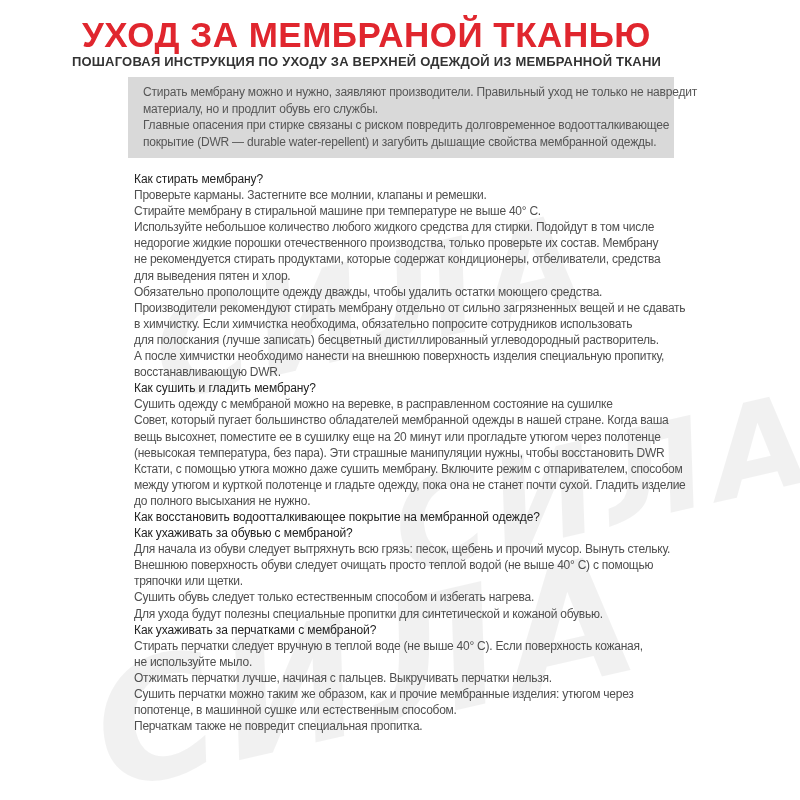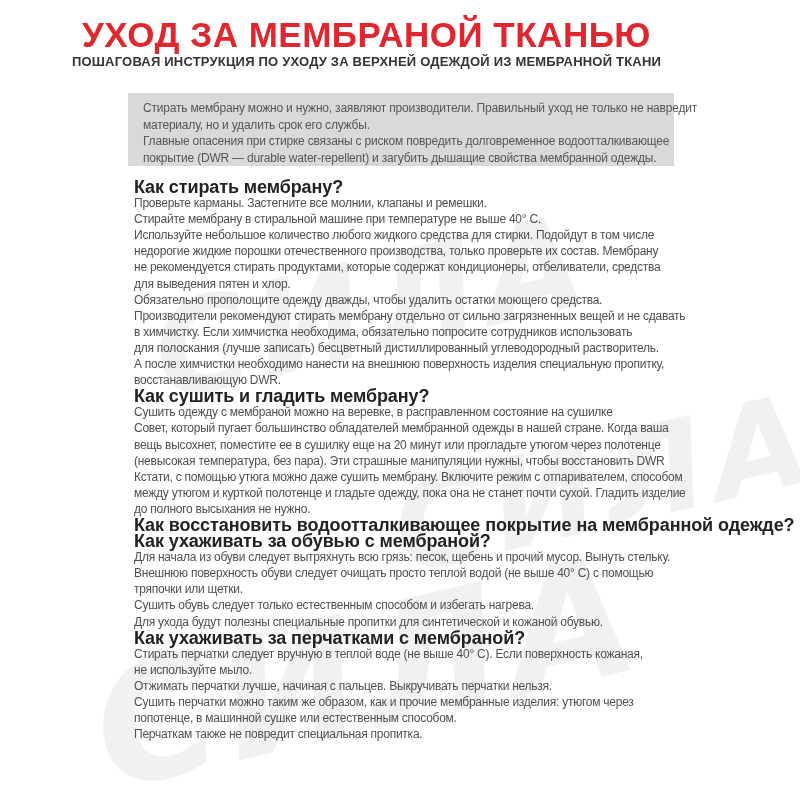--- a/index.html
+++ b/index.html
@@ -45,47 +45,47 @@
   }
   .page-subtitle{
     text-align:center;
     color:#333333;
     font-size:13px;
     font-weight:700;
     letter-spacing:0.2px;
     line-height:15px;
   }
   .intro-box{
-    margin:24px auto 0 128px;
+    margin:8px auto 0 128px;
     width:546px;
     background:var(--intro-bg);
-    padding:7px 15px 0 15px;
+    padding:7px 15px 8px 15px;
     color:var(--intro-text);
   }
   .intro-box .line{
     font-size:12px;
     line-height:16.5px;
     letter-spacing:-0.2px;
     white-space:nowrap;
   }
   .article{
     margin:13px 0 0 134px;
     width:546px;
   }
   .article .line{
     font-size:12px;
     line-height:16.1px;
     letter-spacing:-0.25px;
     color:var(--body-text);
     white-space:nowrap;
   }
   .section-heading{
-    font-size:18px;
+    font-size:12px;
     line-height:16.1px;
-    font-weight:700;
+    font-weight:400;
     letter-spacing:-0.1px;
     color:var(--heading);
     white-space:nowrap;
   }
 </style>
 </head>
 <body>
 
 <div class="page">
 
@@ -96,21 +96,21 @@
   </div>
 
   <div class="content-col">
 
     <h1 class="page-title">УХОД ЗА МЕМБРАНОЙ ТКАНЬЮ</h1>
 
     <h2 class="page-subtitle">ПОШАГОВАЯ ИНСТРУКЦИЯ ПО УХОДУ ЗА ВЕРХНЕЙ ОДЕЖДОЙ ИЗ МЕМБРАННОЙ ТКАНИ</h2>
 
     <div class="intro-box">
         <div class="line">Стирать мембрану можно и нужно, заявляют производители. Правильный уход не только не навредит</div>
-        <div class="line">материалу, но и удалить срок его службы.</div>
+        <div class="line">материалу, но и продлит обувь его службы.</div>
         <div class="line">Главные опасения при стирке связаны с риском повредить долговременное водоотталкивающее</div>
         <div class="line">покрытие (DWR — durable water-repellent) и загубить дышащие свойства мембранной одежды.</div>
       </div>
 
     <div class="article">
 
       <div class="section">
         <div class="section-heading">Как стирать мембрану?</div>
         <div class="section-lines">
             <div class="line">Проверьте карманы. Застегните все молнии, клапаны и ремешки.</div>

